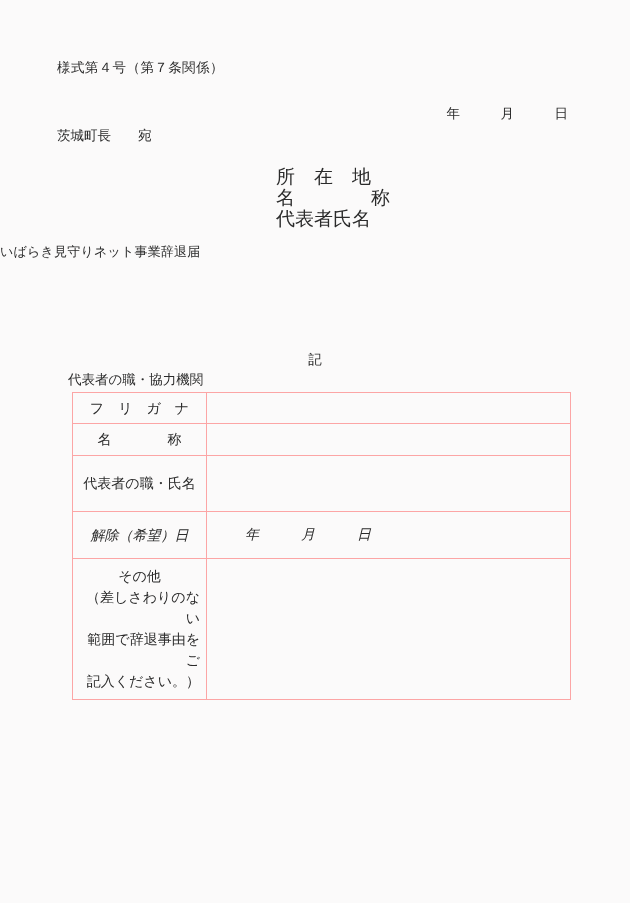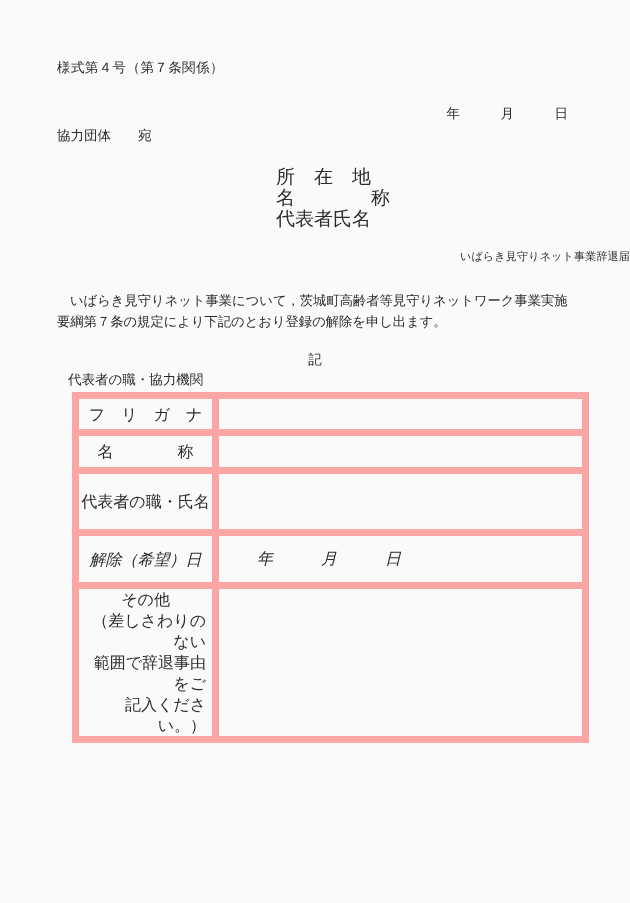--- a/index.html
+++ b/index.html
@@ -65,24 +65,24 @@
     display: block;
     height: 21px;
     line-height: 21px;
     white-space: nowrap;
   }
 
   
   .doc-title {
     position: absolute;
     left: 0;
-    top: 249px;
-    width: 630px;
-    text-align: right;
-    font-size: 11px;
+    top: 243px;
+    width: 630px;
+    text-align: left;
+    font-size: 13px;
     letter-spacing: 0.2px;
     white-space: nowrap;
   }
 
   
   .body-text {
     position: absolute;
     left: 57px;
     top: 290px;
     width: 516px;
@@ -119,22 +119,22 @@
   
   .form-table {
     position: absolute;
     left: 72px;
     top: 392px;
     width: 496px;
     border-collapse: collapse;
     table-layout: fixed;
   }
   .form-table td {
-    border: 7px solid #fca5a5;
-    font-size: 16px;
+    border: 1px solid #fca5a5;
+    font-size: 14px;
     padding: 0;
     vertical-align: middle;
   }
   .cell-label {
     width: 133px;
     text-align: center;
     line-height: 19px;
   }
   .cell-value {
     width: 363px;
@@ -171,34 +171,30 @@
 </style>
 </head>
 <body>
 
 <div class="page">
 
   <div class="form-number">様式第４号（第７条関係）</div>
 
   <div class="date-line">年　　　月　　　日</div>
 
-  <div class="addressee">協力団体　　宛</div>
+  <div class="addressee">茨城町長　　宛</div>
 
   <div class="sender-block">
     <span class="sender-line">所　在　地</span>
     <span class="sender-line">名　　　　称</span>
     <span class="sender-line">代表者氏名</span>
   </div>
 
   <div class="doc-title">いばらき見守りネット事業辞退届</div>
 
-  <div class="body-text">
-    <span class="body-line indent">いばらき見守りネット事業について，茨城町高齢者等見守りネットワーク事業実施</span>
-    <span class="body-line">要綱第７条の規定により下記のとおり登録の解除を申し出ます。</span>
-  </div>
 
   <div class="ki-marker">記</div>
 
   <div class="table-caption">代表者の職・協力機関</div>
 
   <table class="form-table">
     <tbody>
       <tr class="row-furigana">
         <td class="cell-label">フ　リ　ガ　ナ</td>
         <td class="cell-value"></td>

